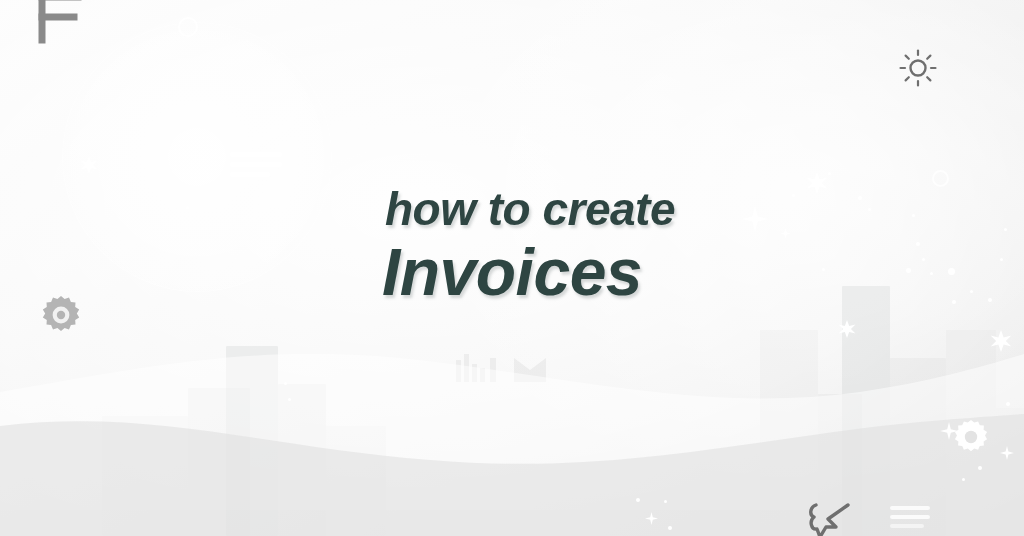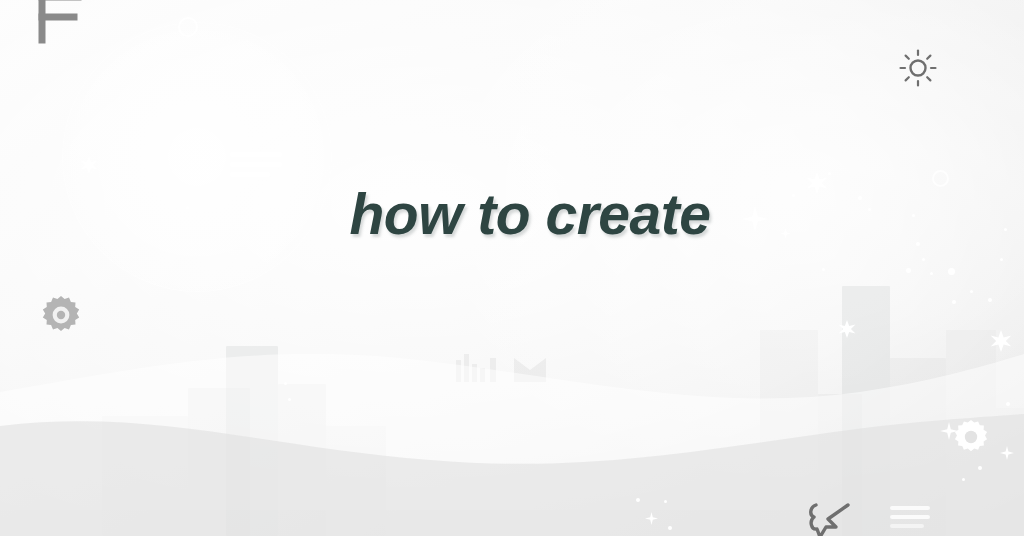--- a/index.html
+++ b/index.html
@@ -104,21 +104,21 @@
 
   
   .title-block {
     position: absolute;
     left: 0; top: 186px;
     width: 1024px;
     text-align: center;
     pointer-events: none;
   }
   .title-line1 {
-    font-size: 57px;
+    font-size: 46px;
     font-weight: 700;
     font-style: italic;
     letter-spacing: -0.5px;
     line-height: 1.0;
     color: #2e4542;
     text-shadow: 2px 3px 3px rgba(120,130,128,0.30);
     margin: 0;
     padding-left: 36px;
   }
   .title-line2 {
@@ -270,15 +270,16 @@
     <div class="spark dot" style="left:636px; top:498px; width:4px; height:4px;"></div>
     <div class="spark dot" style="left:664px; top:500px; width:3px; height:3px;"></div>
     <div class="spark dot" style="left:668px; top:526px; width:4px; height:4px;"></div>
     <div class="spark dot" style="left:284px; top:382px; width:3px; height:3px;"></div>
     <div class="spark dot" style="left:288px; top:398px; width:3px; height:3px;"></div>
     <div class="spark dot" style="left:186px; top:206px; width:3px; height:3px;"></div>
   </div>
 
   <div class="title-block">
     <div class="title-line1">how to create</div>
+    <div class="title-line2">Invoices</div>
   </div>
 
 </div>
 
 </body></html>

